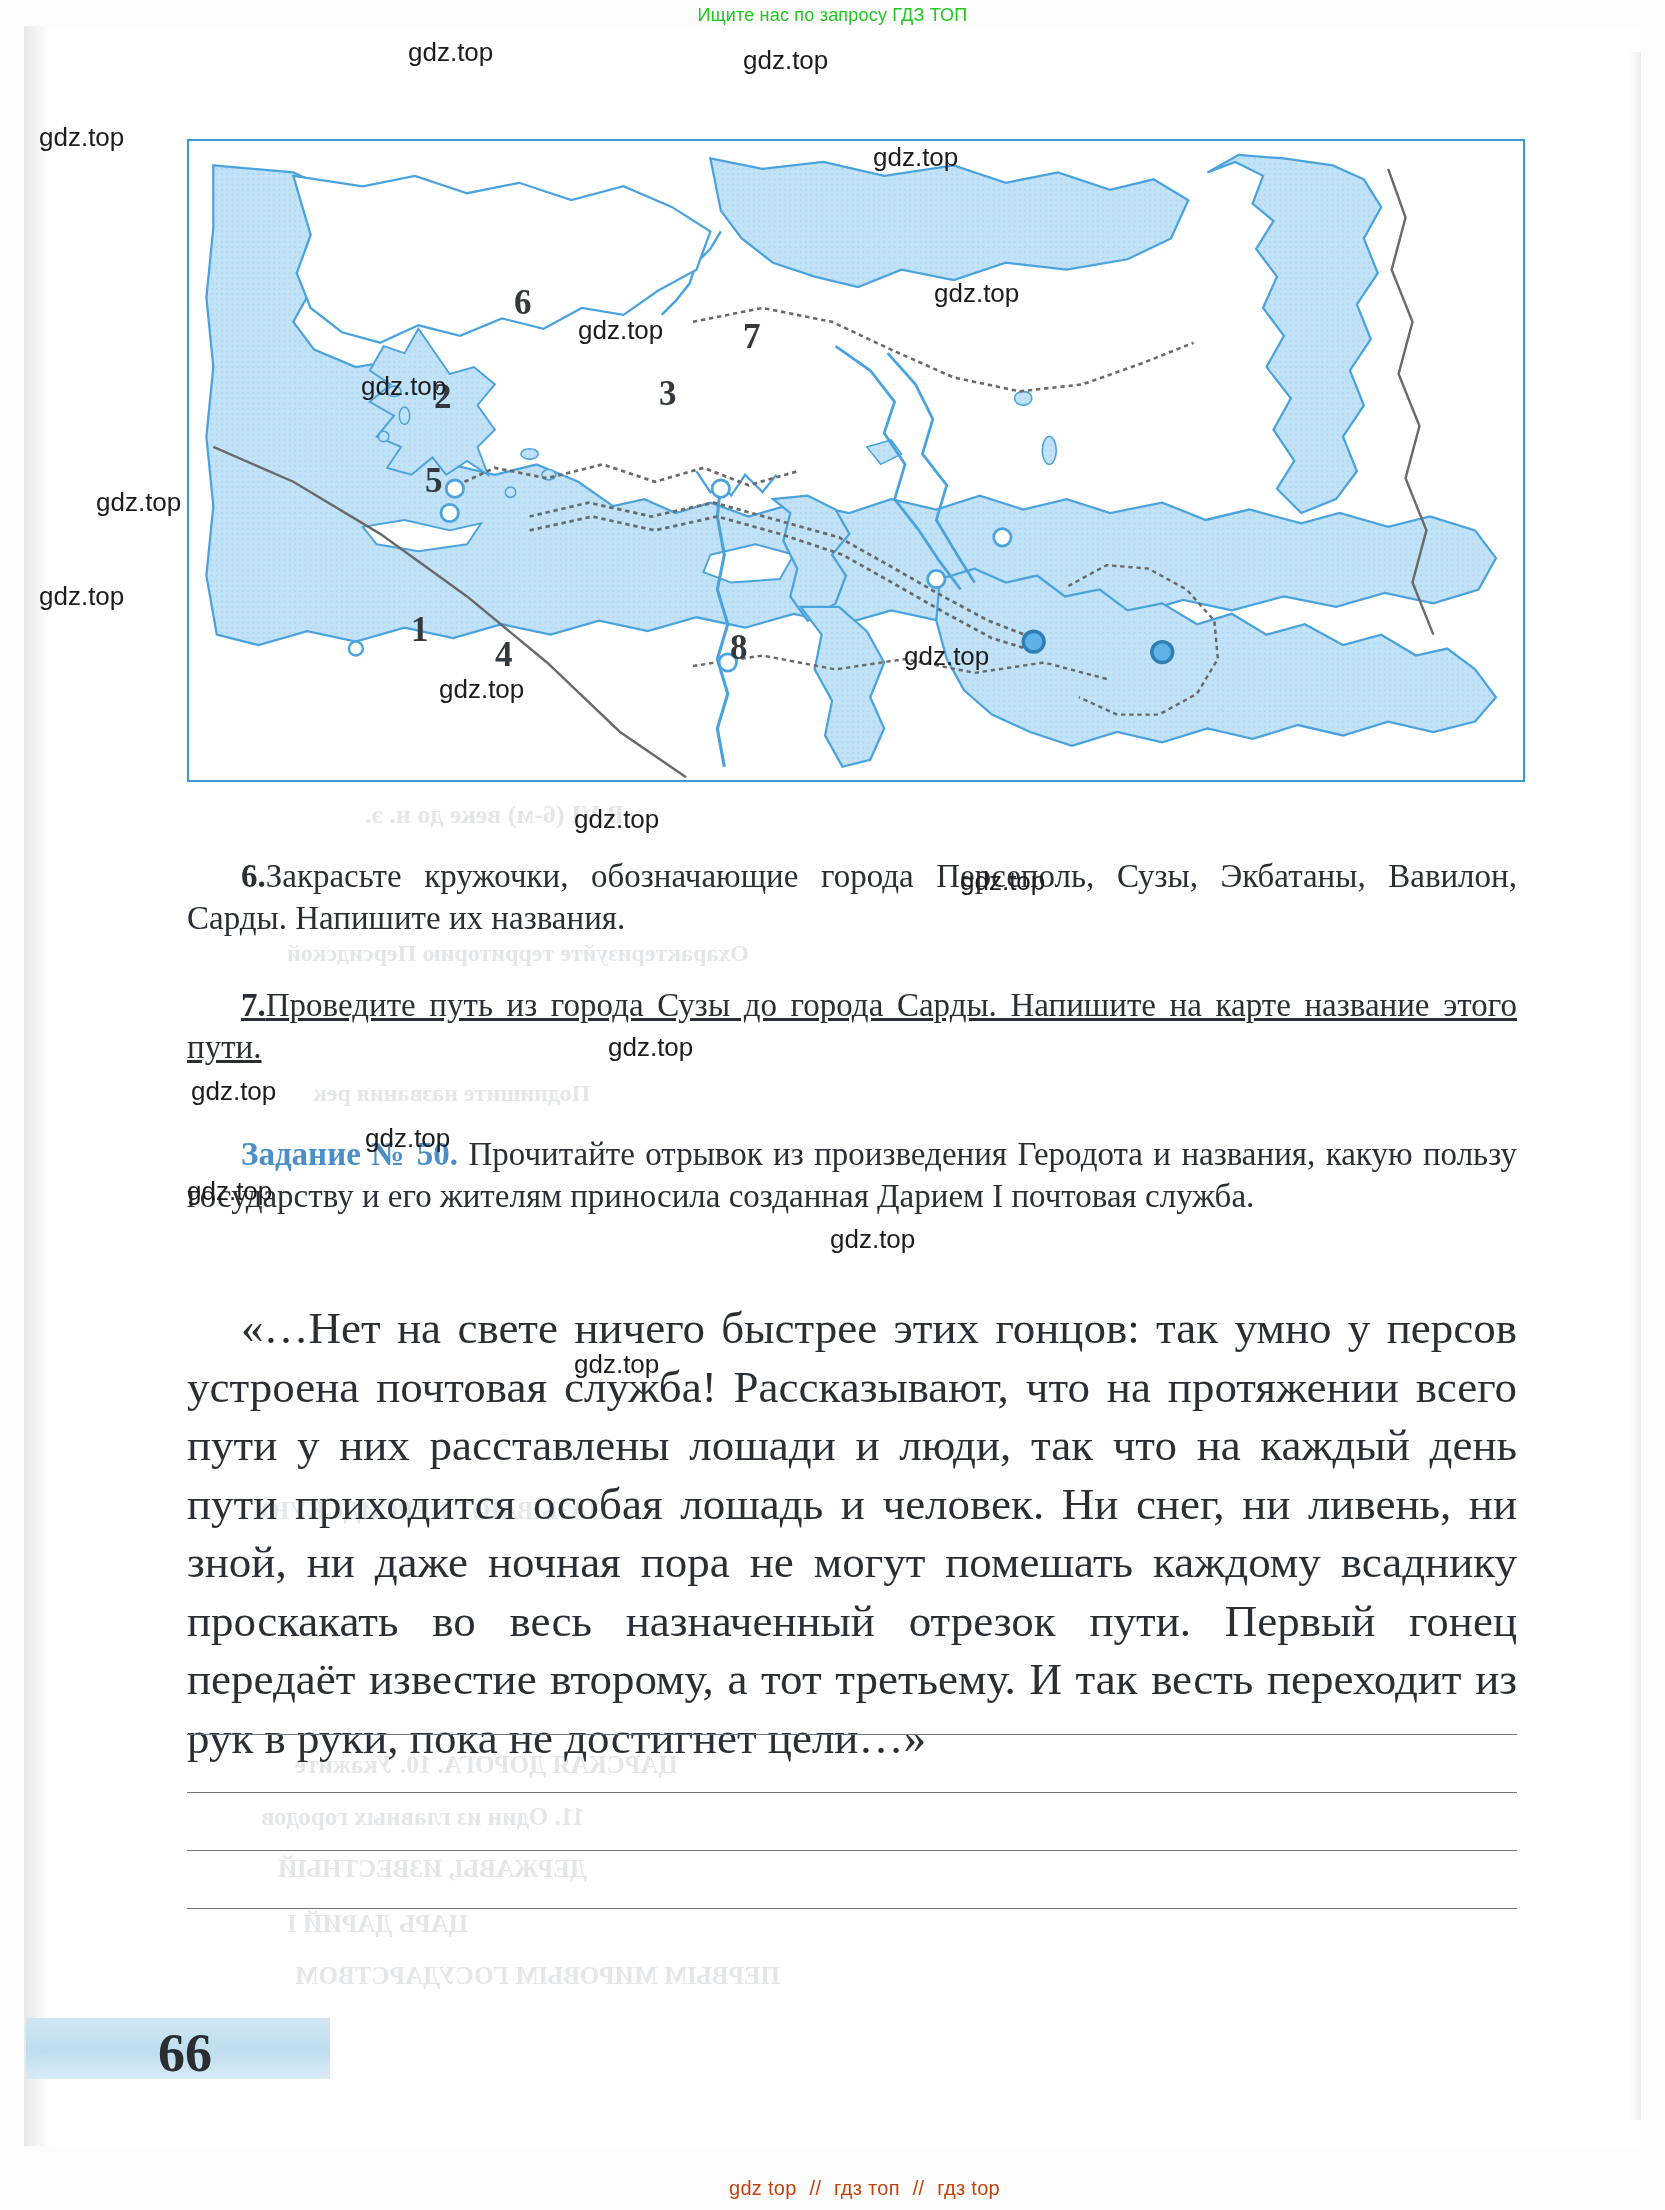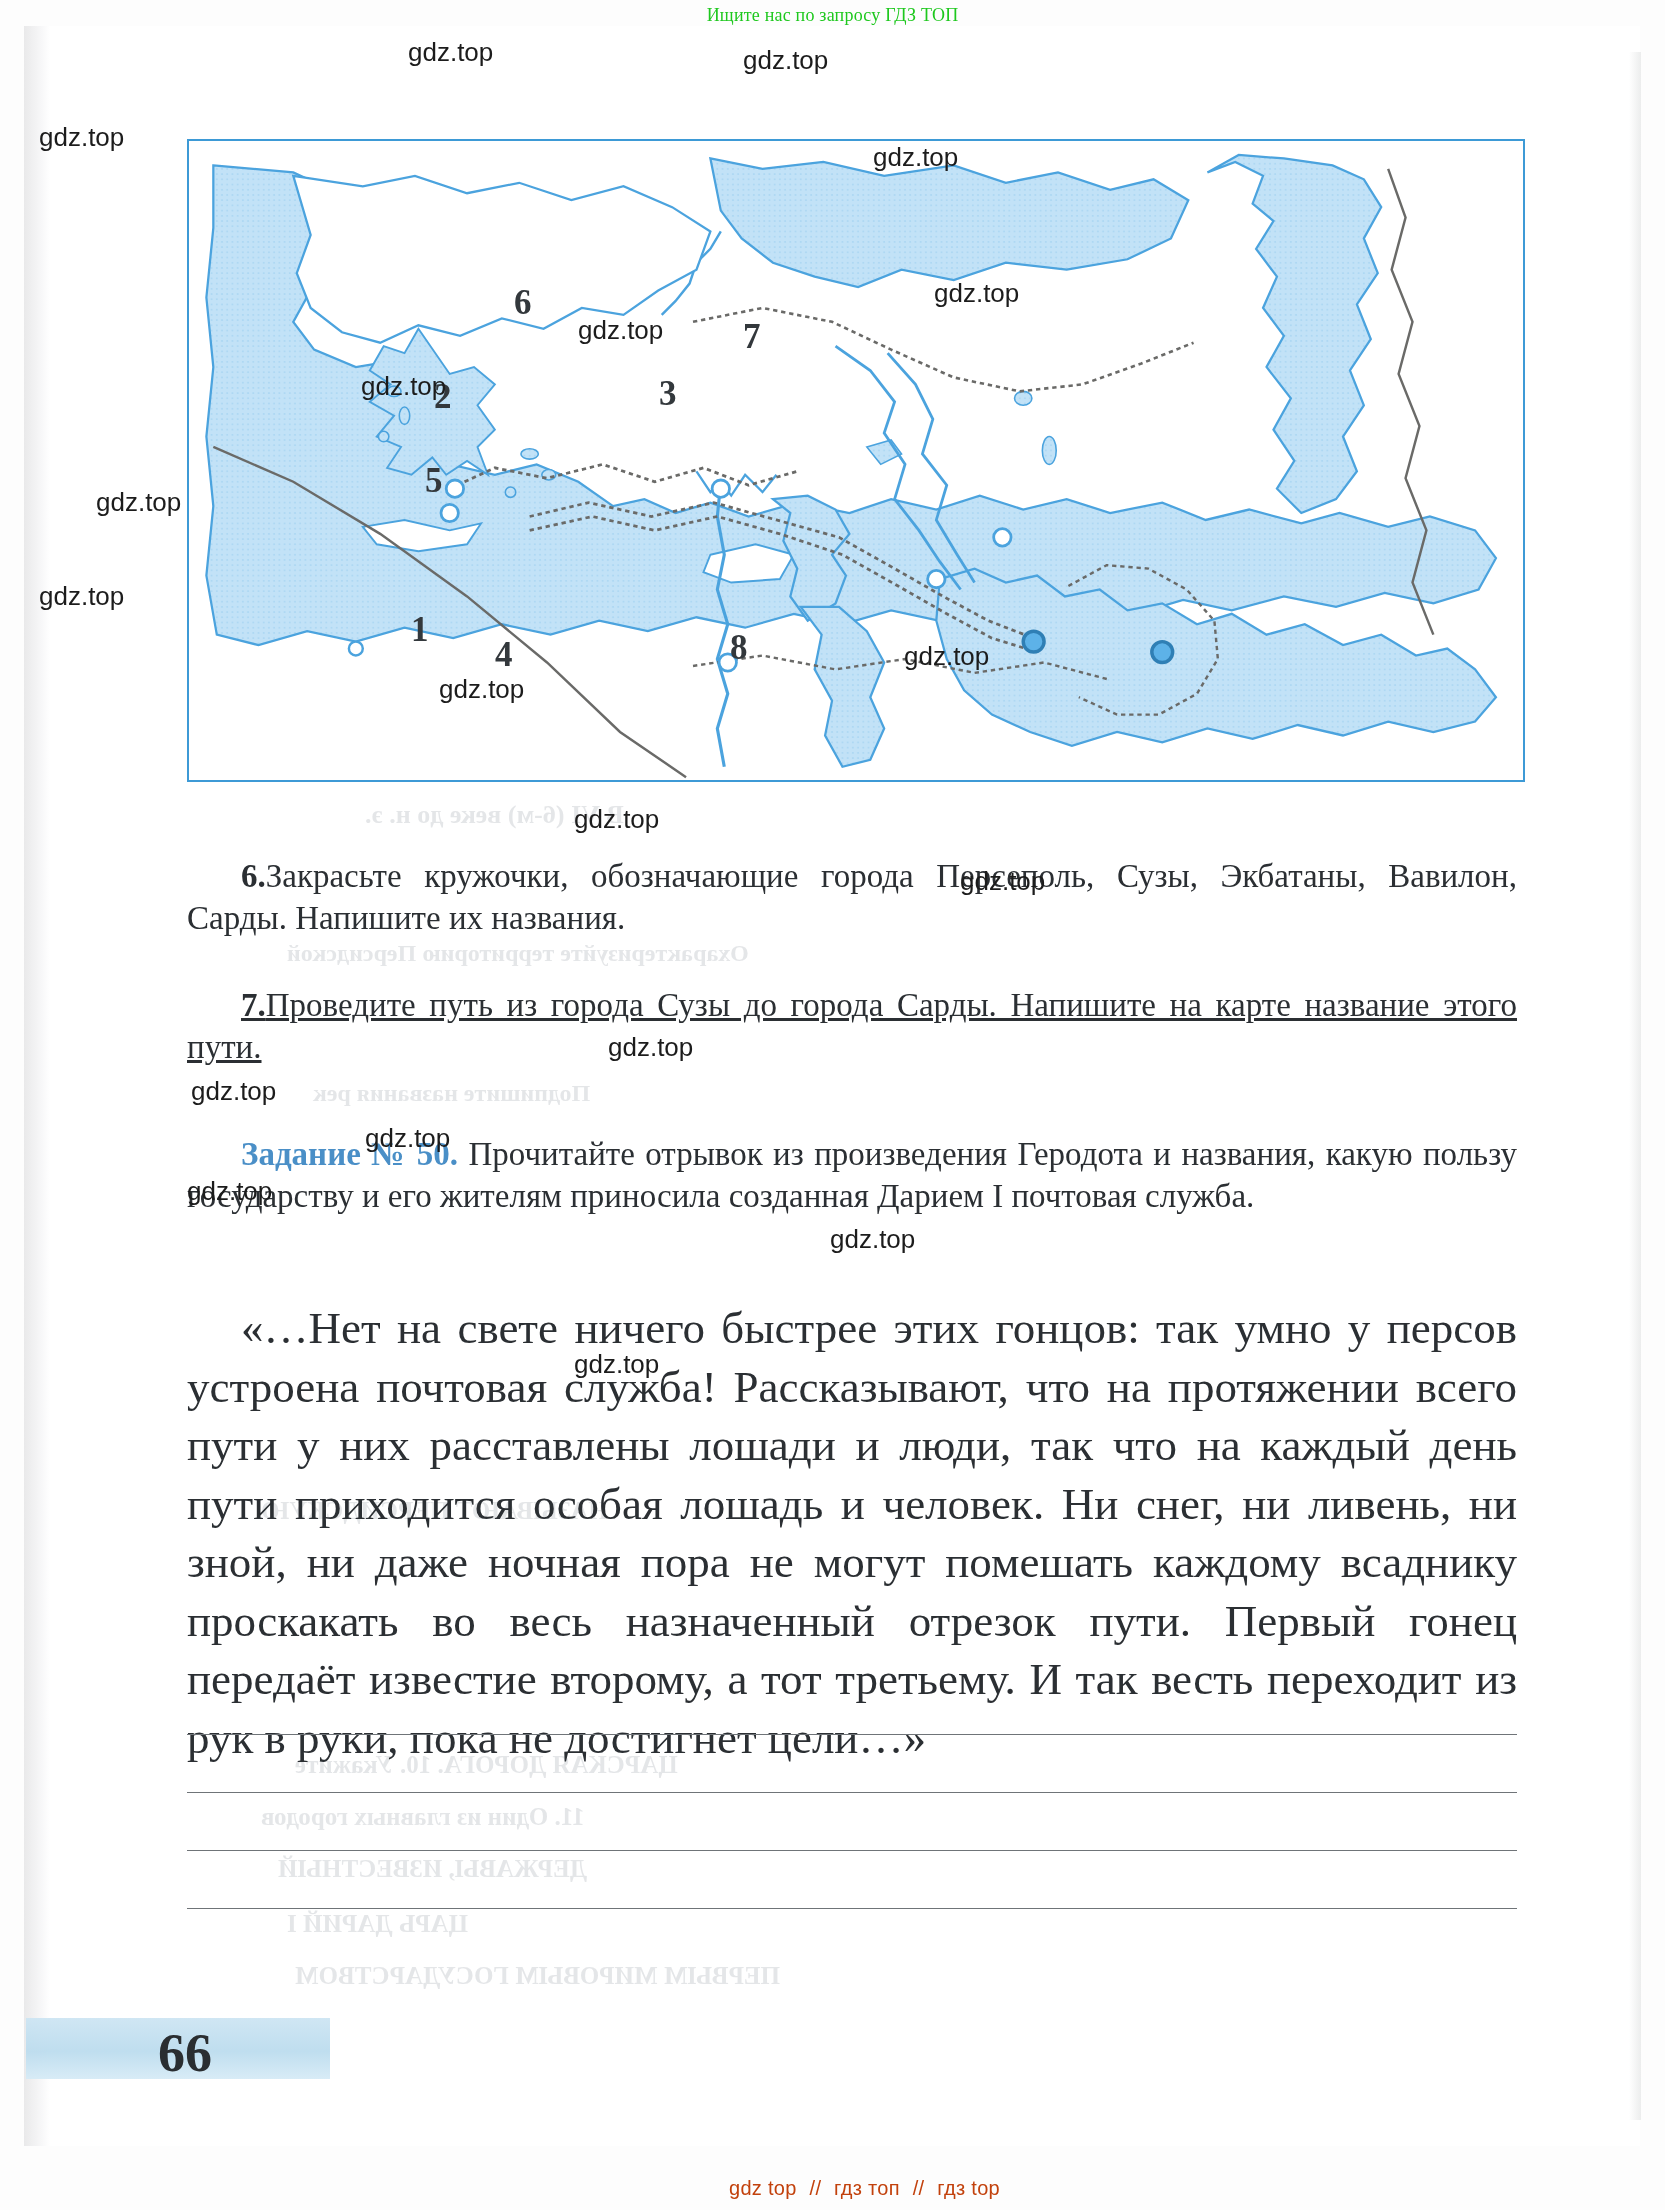--- a/index.html
+++ b/index.html
@@ -5,21 +5,21 @@
   html,body{margin:0;padding:0;background:#ffffff;}
   body{
     width:1665px;height:2211px;position:relative;overflow:hidden;
     font-family:"Liberation Serif", serif;
     background:#fdfdfd;
   }
 
   
   .promo{
     position:absolute;left:0;top:5.2px;width:1665px;text-align:center;
-    font-family:Liberation Serif, serif;
+    font-family:Liberation Sans, sans-serif;
     font-size:18px;color:#1ec81e;letter-spacing:0.2px;
   }
 
   
   .sheet{
     position:absolute;left:24px;top:26px;width:1616px;height:2120px;
     background:#ffffff;
   }
   
   .gutter{

